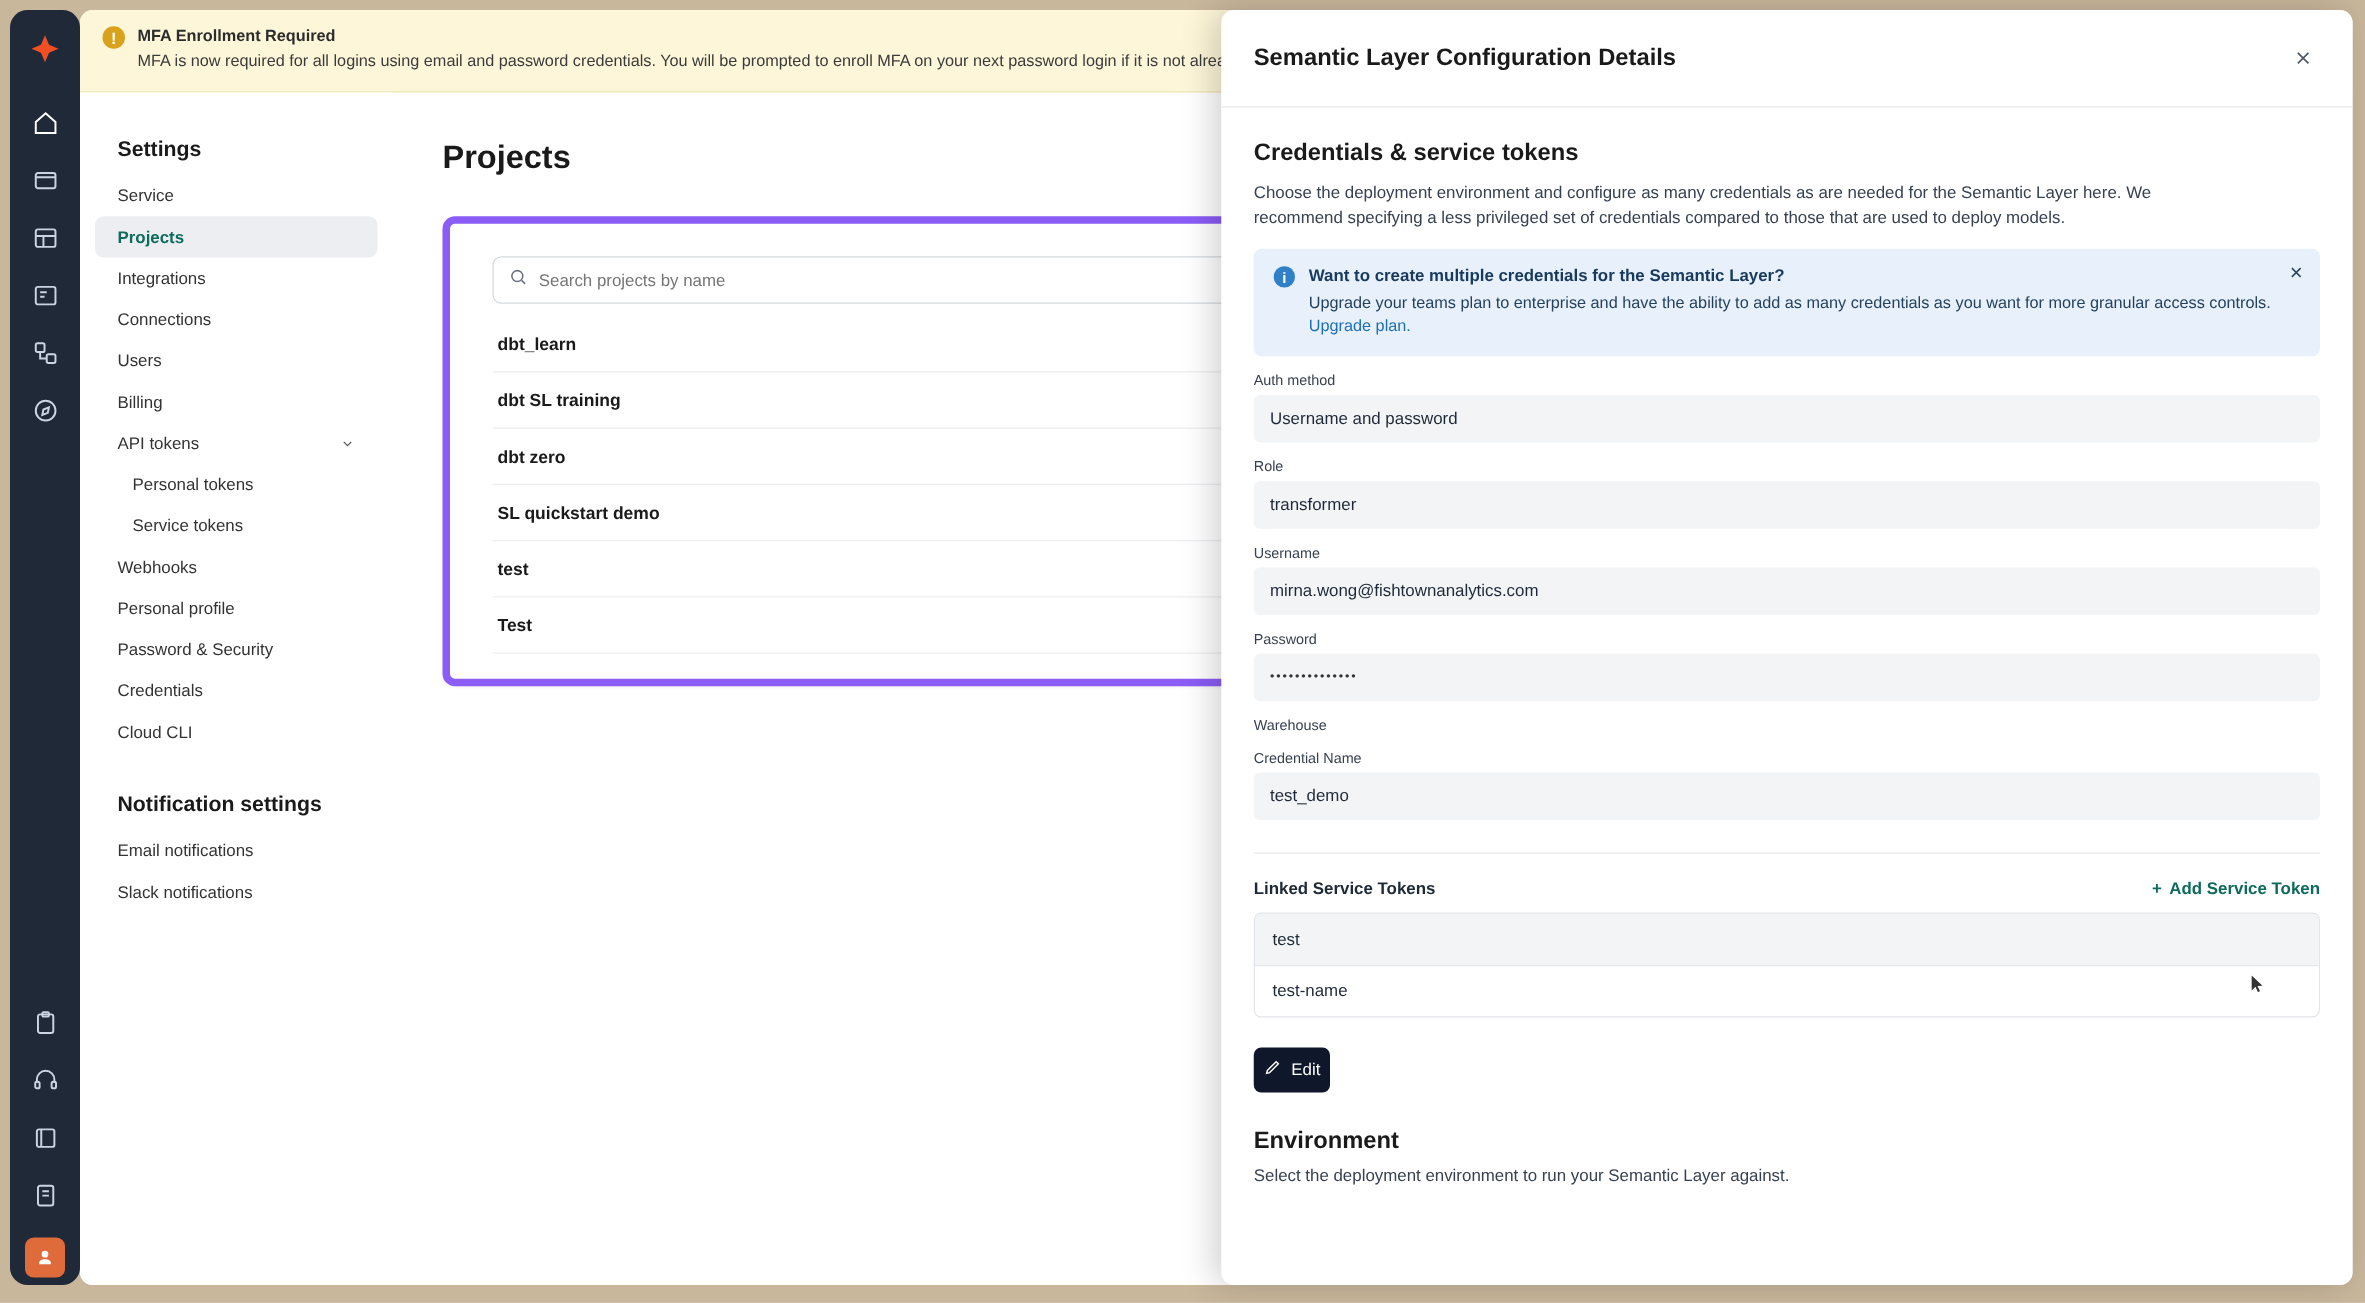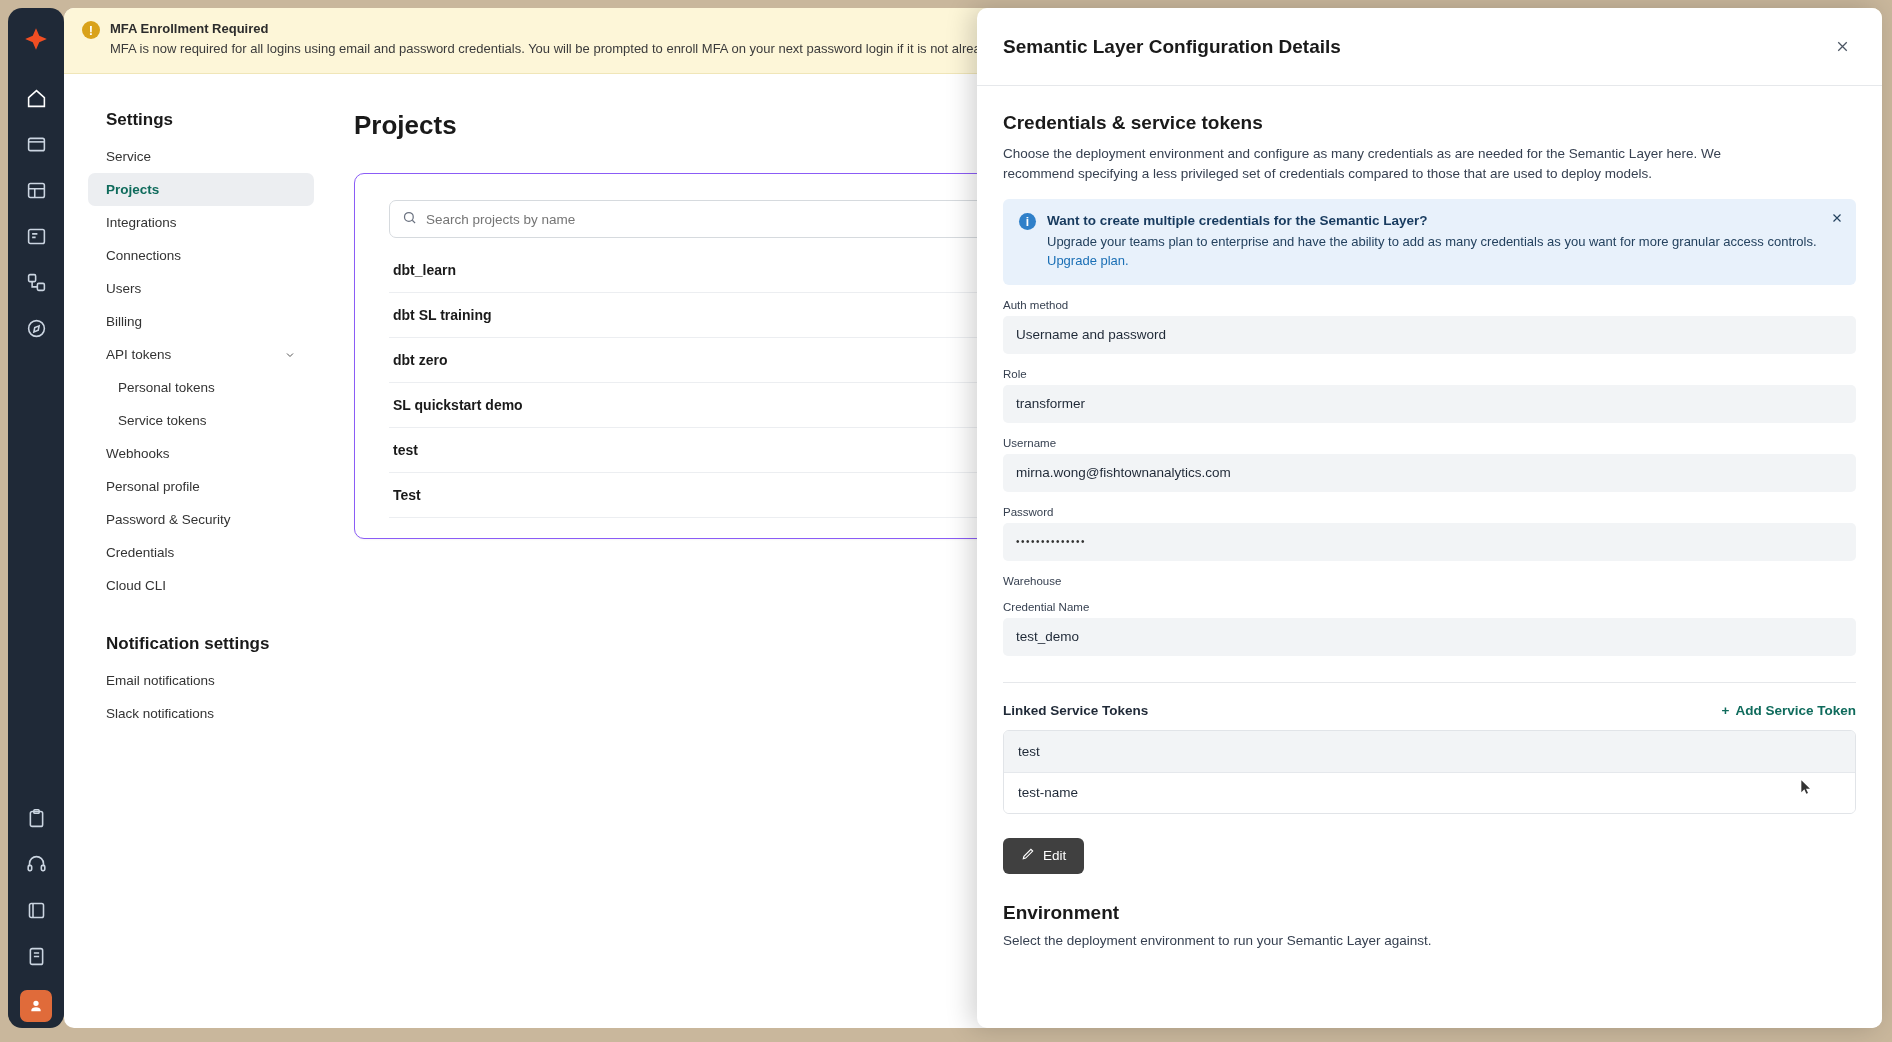--- a/index.html
+++ b/index.html
@@ -63,21 +63,21 @@
     background: #d9a21b; color: #fff;
     font-size: 13px; font-weight: bold;
     display: flex; align-items: center; justify-content: center;
     margin-right: 10px; flex: 0 0 auto;
   }
   .banner-title { font-size: 13px; font-weight: bold; color: #2c2c2c; }
   .banner-text { font-size: 13px; color: #3b3b3b; margin-top: 5px; line-height: 1.3; }
 
   
   .settings-nav {
-    position: absolute; left: 12px; top: 66px; width: 250px; bottom: 0;
+    position: absolute; left: 0; top: 66px; width: 250px; bottom: 0;
     padding: 30px 12px 0 12px;
     background: #fff;
   }
   .nav-head {
     font-size: 17px; font-weight: bold; color: #1a1a1a;
     padding: 6px 18px 10px 18px;
   }
   .nav-head.sub { margin-top: 26px; }
   .nav-item {
     display: block; padding: 9px 18px; border-radius: 7px;
@@ -93,21 +93,21 @@
   .chev { width: 12px; height: 12px; color: #555; }
 
   
   .main {
     position: absolute; left: 250px; top: 66px; right: 0; bottom: 0;
     padding: 36px 40px;
   }
   .page-title { font-size: 26px; font-weight: bold; color: #1a1a1a; }
   .card {
     margin-top: 32px;
-    border: 1px solid #8b5cf6; border-radius: 10px;
+    border: 6px solid #8b5cf6; border-radius: 10px;
     background: #fff;
     width: 760px;
     padding: 26px 0 20px 0;
     box-shadow: 0 1px 2px rgba(0,0,0,.04);
   }
   .search-wrap {
     margin: 0 34px 10px 34px;
     border: 1px solid #d6dade; border-radius: 7px;
     height: 38px; display: flex; align-items: center;
     padding: 0 12px;
@@ -194,22 +194,22 @@
     overflow: hidden;
   }
   .token-row {
     height: 41px; display: flex; align-items: center; padding: 0 14px;
     font-size: 13.5px; color: #1f2937; background: #f2f4f6;
   }
   .token-row + .token-row { border-top: 1px solid #e5e8ec; background: #fff; }
 
   .edit-btn {
     margin-top: 24px;
-    height: 36px; padding: 0 18px; border-radius: 6px;
-    background: #404040; color: #fff; border: 0;
+    height: 36px; padding: 0 8px; border-radius: 6px;
+    background: #0f172a; color: #fff; border: 0;
     font-size: 13.5px; font-family: "Liberation Sans", sans-serif;
     display: inline-flex; align-items: center; gap: 8px; cursor: pointer;
   }
   .edit-btn svg { width: 14px; height: 14px; }
 
   .env-title { font-size: 19px; font-weight: bold; color: #1a1a1a; margin-top: 28px; }
   .env-desc { font-size: 13.5px; color: #374151; margin-top: 9px; }
 
   .cursor {
     position: absolute; left: 1798px; top: 779px;

